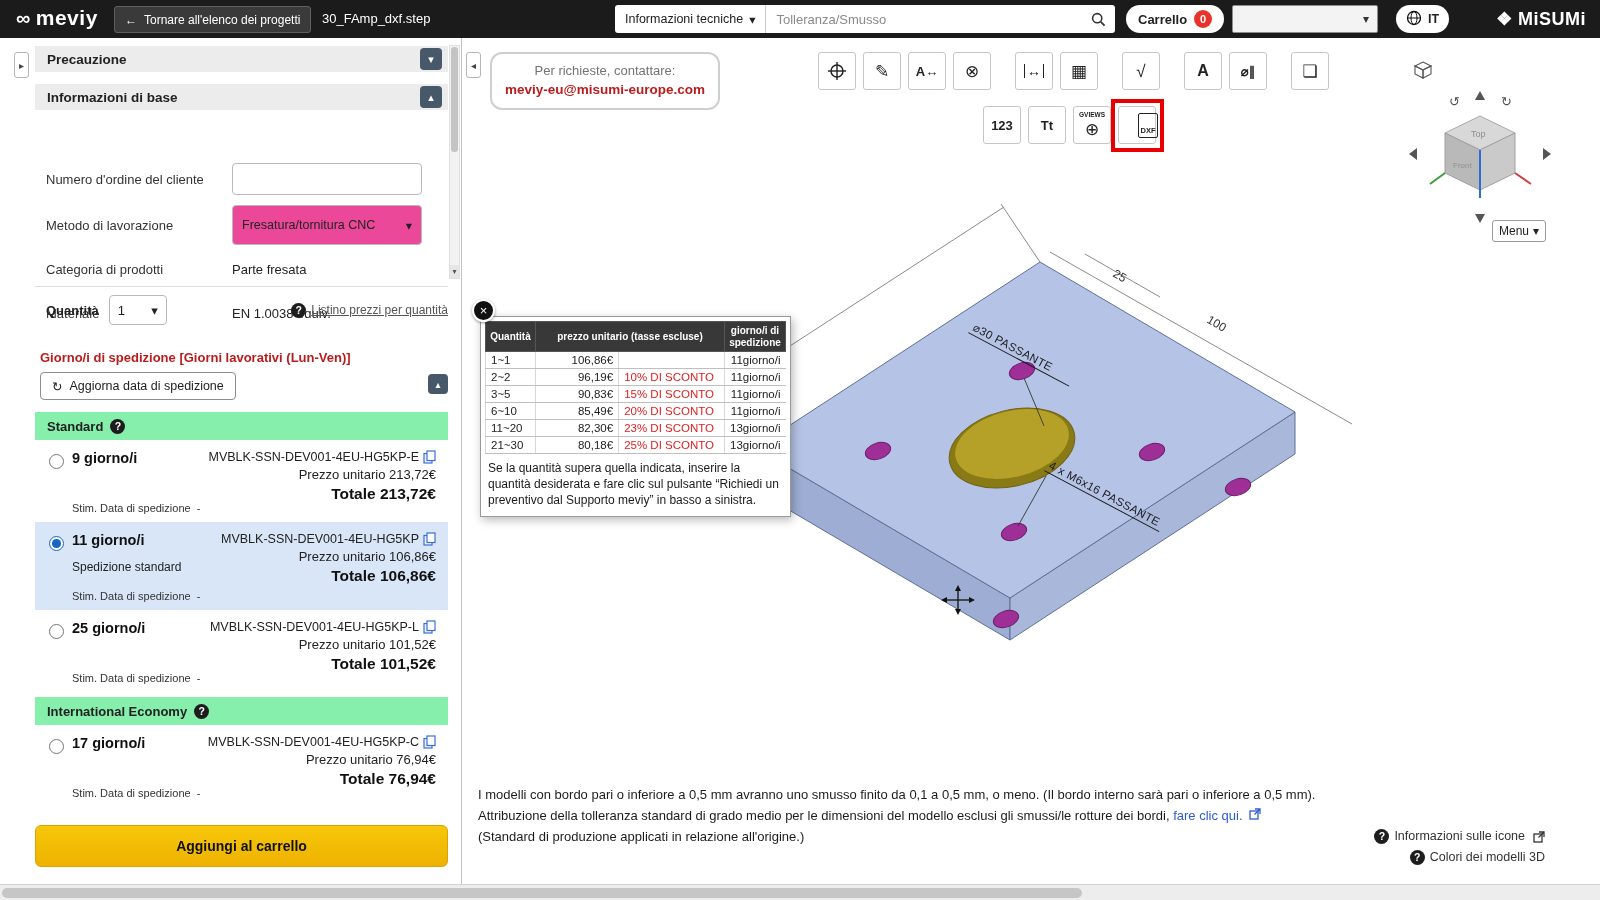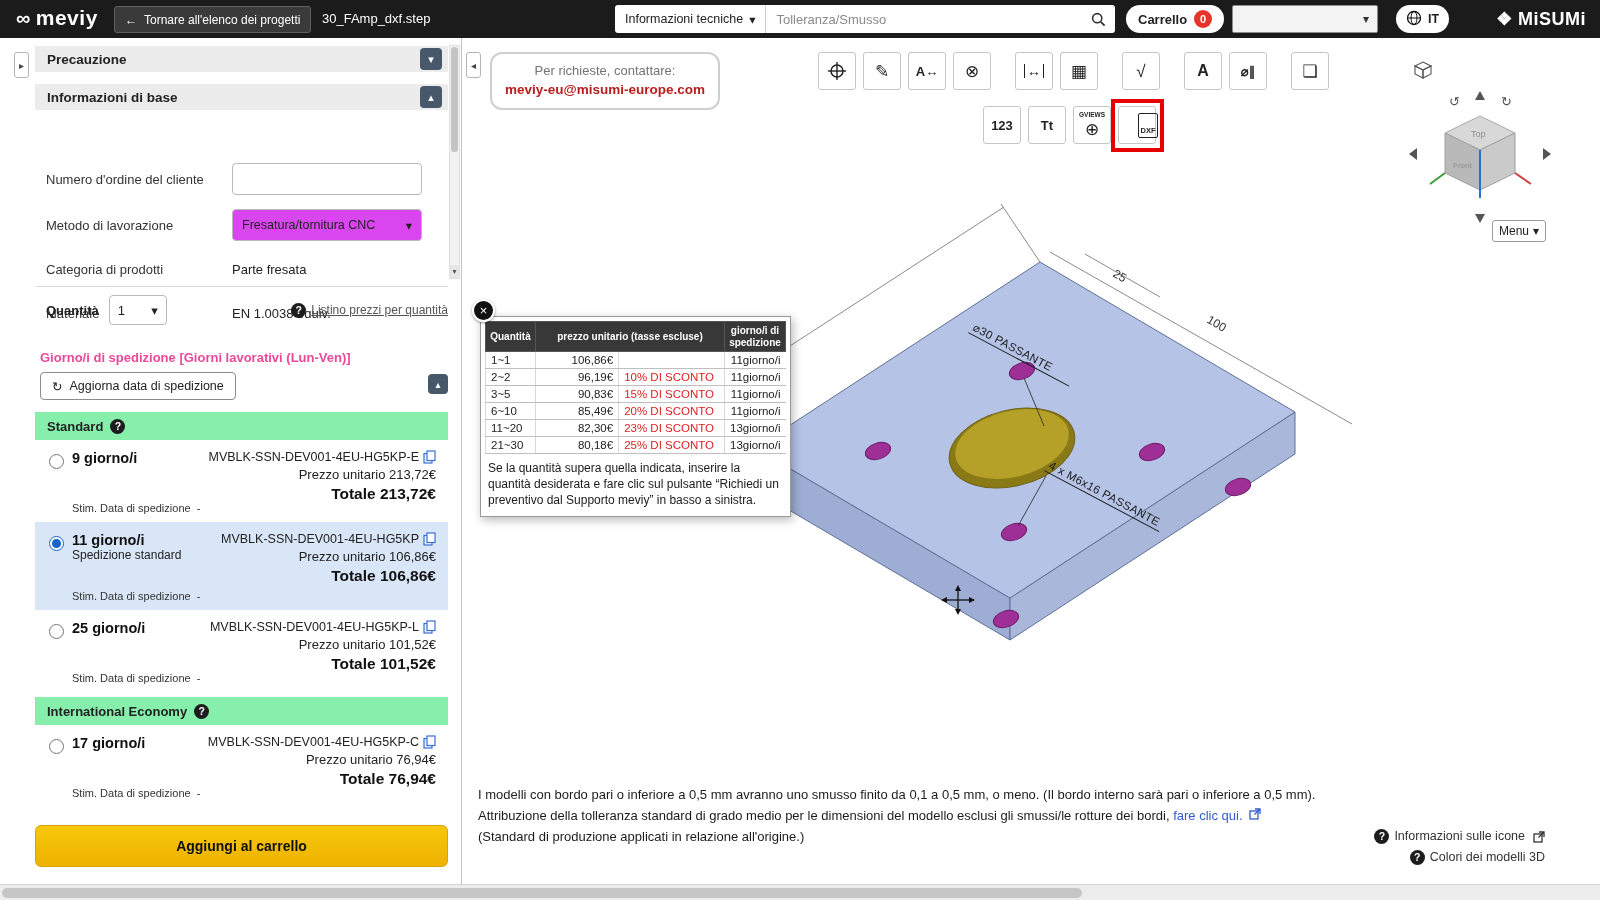--- a/index.html
+++ b/index.html
@@ -27,43 +27,43 @@
   
   .sidebar { position:absolute; left:0; top:38px; width:462px; height:846px; background:#fff; border-right:1px solid #c2c2c2; z-index:10; }
   .handle { position:absolute; width:15px; height:26px; background:#fff; border:1px solid #b5b5b5; border-radius:3px; display:flex; align-items:center; justify-content:center; font-size:10px; color:#444; }
   .sec-hdr { position:absolute; left:35px; width:413px; height:26px; background:#ececec; display:flex; align-items:center; padding:0 6px 0 12px; }
   .sec-hdr .t { font-size:13.5px; font-weight:bold; color:#222; }
   .hdr-btn { margin-left:auto; width:22px; height:22px; background:#47586a; border-radius:4px; color:#fff; font-size:11px; display:flex; align-items:center; justify-content:center; border:none; }
   .fields { position:absolute; left:0; top:118px; width:448px; height:162px; overflow:hidden; }
   .frow { position:absolute; left:46px; width:392px; height:34px; display:flex; align-items:center; }
   .frow .lbl { width:186px; font-size:13px; color:#333; }
   .frow input.txt { width:190px; height:32px; border:1px solid #b9b9b9; border-radius:4px; padding:0 8px; font-size:13px; font-family:"Liberation Sans",sans-serif; }
-  .fake-select { width:190px; height:32px; border:1px solid #b9b9b9; border-radius:4px; background:#d946ef; display:flex; align-items:center; justify-content:space-between; padding:0 9px; font-size:12.5px; color:#222; }
+  .fake-select { width:190px; height:40px; border:1px solid #b9b9b9; border-radius:4px; background:#ec4899; display:flex; align-items:center; justify-content:space-between; padding:0 9px; font-size:12.5px; color:#222; }
   .static-val { font-size:13px; color:#222; }
   .sb-scroll { position:absolute; left:449px; top:7px; width:11px; height:234px; background:#f2f2f2; border:1px solid #e0e0e0; }
   .sb-thumb { position:absolute; left:1px; top:1px; width:7px; height:105px; background:#c4c4c4; border-radius:3px; }
   .sb-arrow { position:absolute; left:0; bottom:0; width:9px; height:13px; display:flex; align-items:center; justify-content:center; font-size:8px; color:#555; background:#e6e6e6; }
   .divider { position:absolute; left:35px; top:248px; width:413px; border-top:1px solid #ddd; }
   .qty-row { position:absolute; left:46px; top:256px; width:402px; height:32px; display:flex; align-items:center; }
   .qty-row .lbl { font-size:13px; font-weight:bold; margin-right:10px; }
   .qty-select { width:58px; height:30px; border:1px solid #b9b9b9; border-radius:4px; display:flex; align-items:center; justify-content:space-between; padding:0 8px; font-size:13px; }
   .price-link { margin-left:auto; display:flex; align-items:center; gap:5px; font-size:12px; color:#555; }
   .price-link .txt { text-decoration:underline; }
-  .ship-title { position:absolute; left:40px; top:312px; font-size:13px; font-weight:bold; color:#ec4899; }
+  .ship-title { position:absolute; left:40px; top:312px; font-size:13px; font-weight:bold; color:#b91c1c; }
   .upd-btn { position:absolute; left:40px; top:334px; height:28px; background:#fff; border:1px solid #8d8d8d; border-radius:4px; display:flex; align-items:center; gap:7px; padding:0 11px; font-size:12.5px; color:#222; }
   .collapse-ship { position:absolute; left:428px; top:336px; width:20px; height:20px; background:#47586a; border-radius:4px; border:none; color:#fff; font-size:10px; display:flex; align-items:center; justify-content:center; }
   .grp-hdr { position:absolute; left:35px; width:413px; height:28px; background:#86efac; display:flex; align-items:center; gap:7px; padding:0 12px; font-size:13px; font-weight:bold; }
   .opt { position:absolute; left:35px; width:413px; display:flex; padding:10px 12px 8px 14px; }
   .opt.selected { background:#d9e6f8; }
   .radio { width:15px; height:15px; border:1.6px solid #767676; border-radius:50%; background:#fff; margin:4px 8px 0 0; flex:0 0 auto; position:relative; }
   .radio.checked { border-color:#1766c8; }
   .radio.checked::after { content:""; position:absolute; inset:2.2px; border-radius:50%; background:#1766c8; }
   .opt-left { display:flex; flex-direction:column; }
   .opt-days { font-size:14.5px; font-weight:bold; color:#111; }
-  .opt-sub { font-size:12px; color:#222; margin-top:0; }
+  .opt-sub { font-size:12px; color:#222; margin-top:12px; }
   .opt-ship { font-size:11px; color:#333; margin-top:auto; padding-top:6px; white-space:nowrap; }
   .opt-right { margin-left:auto; display:flex; flex-direction:column; align-items:flex-end; gap:3px; }
   .opt-part { font-size:12.5px; color:#222; display:flex; align-items:center; gap:4px; }
   .opt-unit { font-size:13px; color:#222; }
   .opt-total { font-size:15.5px; font-weight:bold; color:#111; }
   .cart-add { position:absolute; left:35px; top:787px; width:413px; height:42px; background:linear-gradient(#f7c70a,#eeb200); border:1px solid #d9a400; border-radius:6px; font-size:14px; font-weight:bold; color:#111; font-family:"Liberation Sans",sans-serif; }
 
   
   .contact { position:absolute; left:490px; top:52px; width:230px; height:58px; border:2px solid #cfcfcf; border-radius:12px; text-align:center; padding-top:9px; background:#fff; }
   .contact .l1 { font-size:13px; color:#747474; }

